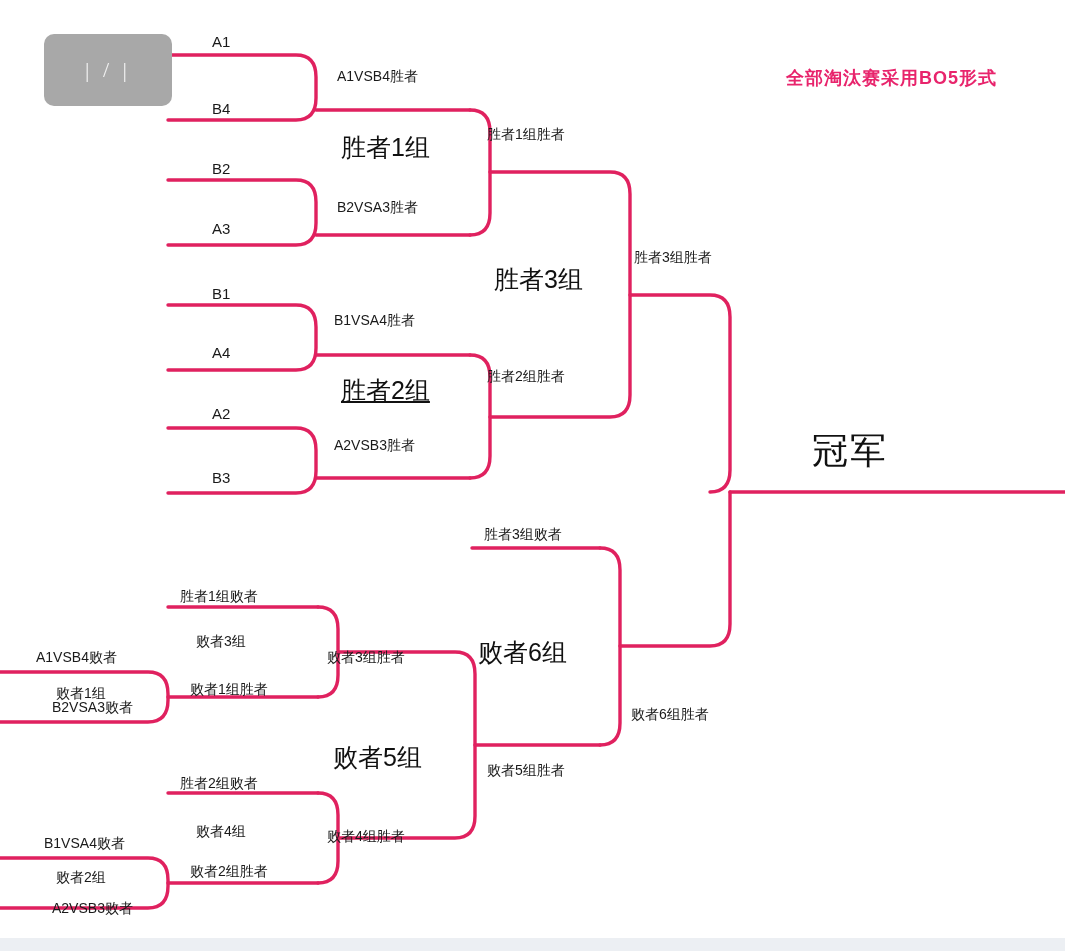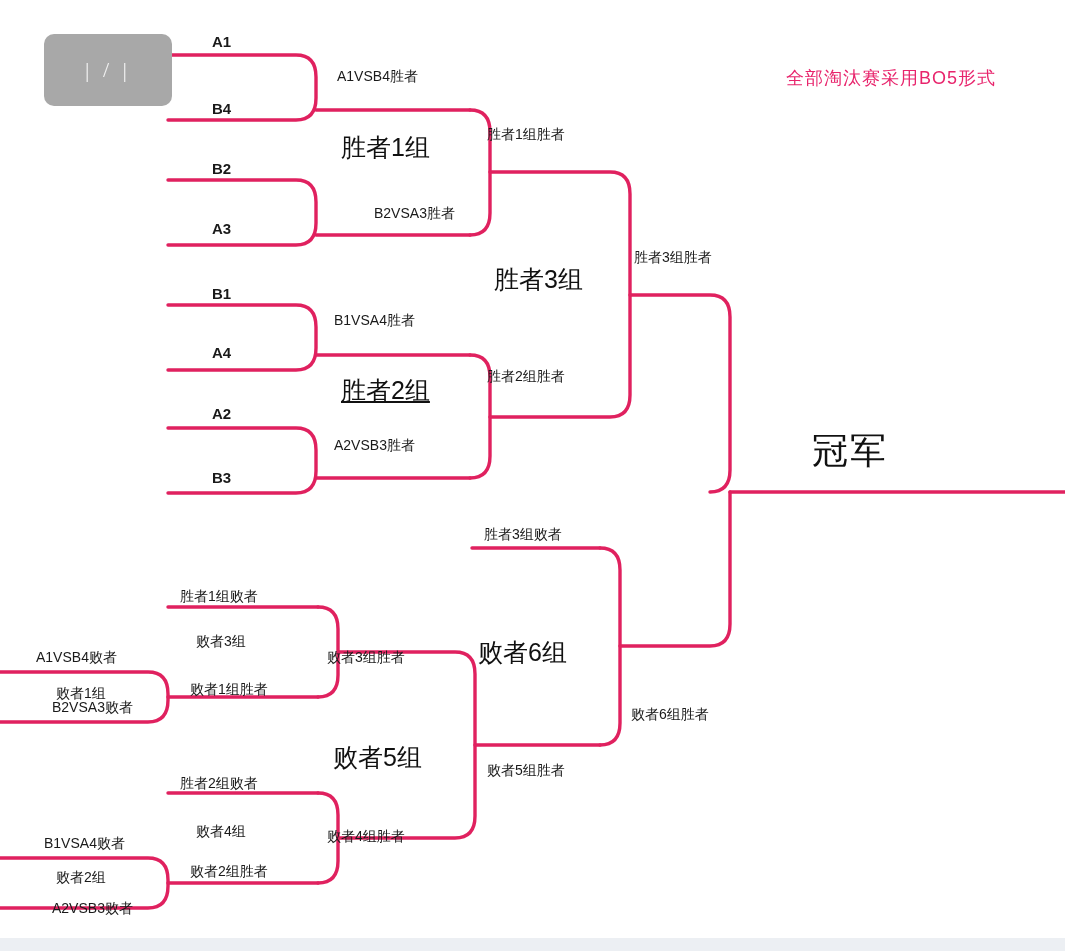--- a/index.html
+++ b/index.html
@@ -27,39 +27,38 @@
   .lbl {
     position: absolute;
     white-space: nowrap;
     color: #161616;
     font-family: "Liberation Sans", sans-serif;
     line-height: 1;
   }
   .seed {
     font-size: 15px;
     color: #1a1a1a;
-    font-weight: bold;
   }
   .small {
     font-size: 14px;
     color: #1a1a1a;
   }
   .group {
     font-size: 25px;
     color: #111111;
   }
   .champion {
     font-size: 36px;
     color: #111111;
     letter-spacing: 2px;
   }
   .note {
     font-size: 18px;
     color: #e8246c;
-    font-weight: normal;
+    font-weight: bold;
     letter-spacing: 1px;
   }
   .logo-box {
     position: absolute;
     left: 44px;
     top: 34px;
     width: 128px;
     height: 72px;
     background: #a8a8a8;
     border-radius: 10px;
@@ -152,21 +151,21 @@
   <div class="lbl seed" style="left:212px; top:34px;">A1</div>
   <div class="lbl seed" style="left:212px; top:101px;">B4</div>
   <div class="lbl seed" style="left:212px; top:161px;">B2</div>
   <div class="lbl seed" style="left:212px; top:221px;">A3</div>
   <div class="lbl seed" style="left:212px; top:286px;">B1</div>
   <div class="lbl seed" style="left:212px; top:345px;">A4</div>
   <div class="lbl seed" style="left:212px; top:406px;">A2</div>
   <div class="lbl seed" style="left:212px; top:470px;">B3</div>
 
   <div class="lbl small" style="left:337px; top:69px;">A1VSB4胜者</div>
-  <div class="lbl small" style="left:337px; top:206px;margin-left:37px;">B2VSA3胜者</div>
+  <div class="lbl small" style="left:337px; top:200px;">B2VSA3胜者</div>
   <div class="lbl small" style="left:334px; top:313px;">B1VSA4胜者</div>
   <div class="lbl small" style="left:334px; top:438px;">A2VSB3胜者</div>
 
   <div class="lbl group" style="left:341px; top:135px;">胜者1组</div>
   <div class="lbl group" style="left:341px; top:378px;text-decoration:underline;">胜者2组</div>
   <div class="lbl group" style="left:494px; top:267px;">胜者3组</div>
 
   <div class="lbl small" style="left:487px; top:127px;">胜者1组胜者</div>
   <div class="lbl small" style="left:487px; top:369px;">胜者2组胜者</div>
   <div class="lbl small" style="left:634px; top:250px;">胜者3组胜者</div>

